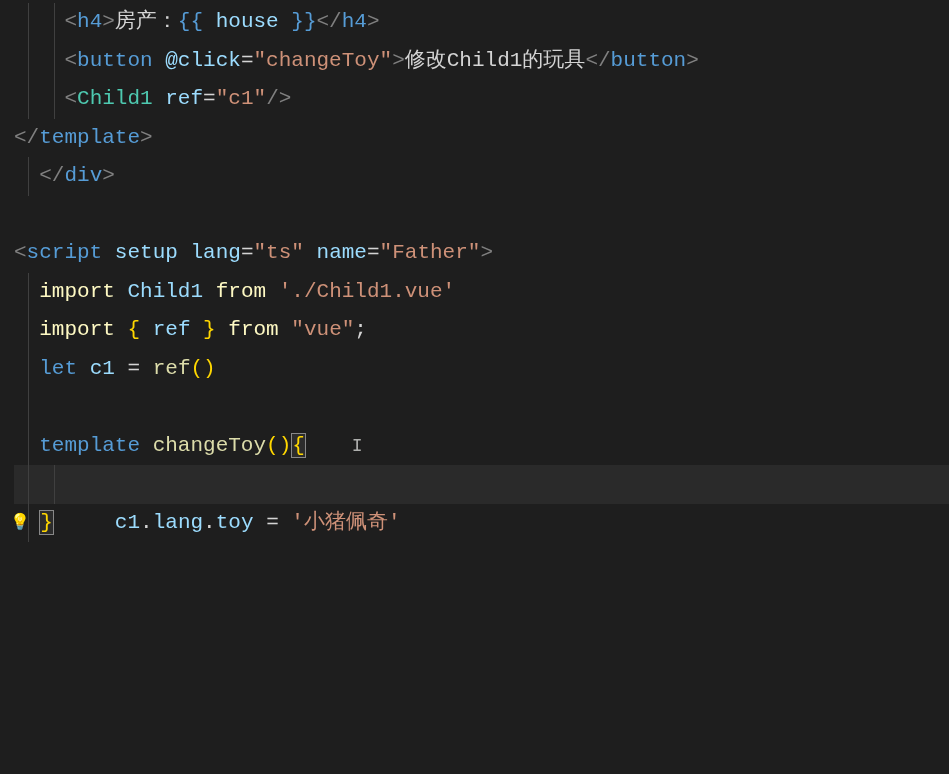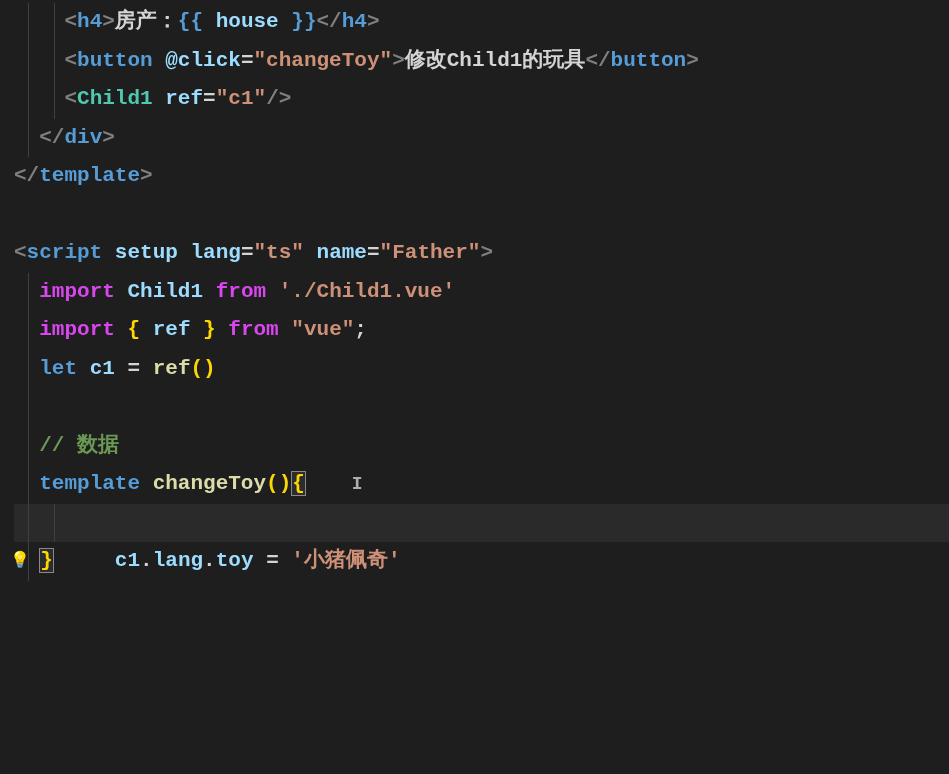--- a/index.html
+++ b/index.html
@@ -17,21 +17,20 @@
   .editor {
     padding-left: 14px;
     padding-top: 3px;
     position: relative;
   }
   .line {
     height: 38.5px;
     line-height: 38.5px;
     white-space: pre;
     position: relative;
-    font-weight: bold;
   }
   .indent-guide {
     position: absolute;
     left: 0;
     top: 0;
     bottom: 0;
     width: 1px;
     background: #404040;
   }
   .lightbulb {
@@ -45,21 +44,21 @@
     font-size: 18px;
     position: relative;
     left: 8px;
   }
   .bracket-hl {
     border: 1px solid #888;
     background: rgba(100,100,100,0.2);
   }
   
   .c-tag   { color: #569cd6; }   
-  .c-pink  { color: #d946ef; }   
+  .c-pink  { color: #fef9c3; }   
   .c-attr  { color: #9cdcfe; }   
   .c-str   { color: #ce9178; }   
   .c-type  { color: #4ec9b0; }   
   .c-func  { color: #dcdcaa; }   
   .c-punc  { color: #808080; }   
   .c-op    { color: #d4d4d4; }   
   .c-num   { color: #b5cea8; }   
   .c-cmt   { color: #6a9955; }   
   .c-text  { color: #d4d4d4; }
   .c-gold  { color: #ffd700; }   
@@ -69,38 +68,37 @@
 
 <div class="editor">
 
   <div class="line"><span class="indent-guide" style="left:14px"></span><span class="indent-guide" style="left:40px"></span>    <span class="c-punc">&lt;</span><span class="c-tag">h4</span><span class="c-punc">&gt;</span><span class="c-text">房产：</span><span class="c-tag">{{ </span><span class="c-attr">house</span><span class="c-tag"> }}</span><span class="c-punc">&lt;/</span><span class="c-tag">h4</span><span class="c-punc">&gt;</span></div>
 
   <div class="line"><span class="indent-guide" style="left:14px"></span><span class="indent-guide" style="left:40px"></span>    <span class="c-punc">&lt;</span><span class="c-tag">button</span> <span class="c-attr">@click</span><span class="c-op">=</span><span class="c-str">"</span><span class="c-str">changeToy</span><span class="c-str">"</span><span class="c-punc">&gt;</span><span class="c-text">修改Child1的玩具</span><span class="c-punc">&lt;/</span><span class="c-tag">button</span><span class="c-punc">&gt;</span></div>
 
   <div class="line"><span class="indent-guide" style="left:14px"></span><span class="indent-guide" style="left:40px"></span>    <span class="c-punc">&lt;</span><span class="c-type">Child1</span> <span class="c-attr">ref</span><span class="c-op">=</span><span class="c-str">"</span><span class="c-str">c1</span><span class="c-str">"</span><span class="c-punc">/&gt;</span></div>
 
 
+  <div class="line"><span class="c-punc">&lt;/</span><span class="c-tag">template</span><span class="c-punc">&gt;</span></div>
+
   <div class="line"><span class="indent-guide" style="left:14px"></span>  <span class="c-punc">&lt;/</span><span class="c-tag">div</span><span class="c-punc">&gt;</span></div>
-
-  <div class="line"><span class="c-punc">&lt;/</span><span class="c-tag">template</span><span class="c-punc">&gt;</span></div>
 
   <div class="line"> </div>
 
   <div class="line"><span class="c-punc">&lt;</span><span class="c-tag">script</span> <span class="c-attr">setup</span> <span class="c-attr">lang</span><span class="c-op">=</span><span class="c-str">"</span><span class="c-str">ts</span><span class="c-str">"</span> <span class="c-attr">name</span><span class="c-op">=</span><span class="c-str">"</span><span class="c-str">Father</span><span class="c-str">"</span><span class="c-punc">&gt;</span></div>
 
   <div class="line"><span class="indent-guide" style="left:14px"></span>  <span class="c-pink">import</span> <span class="c-attr">Child1</span> <span class="c-pink">from</span> <span class="c-str">'./Child1.vue'</span></div>
 
 
   <div class="line"><span class="indent-guide" style="left:14px"></span>  <span class="c-pink">import</span> <span class="c-gold">{</span> <span class="c-attr">ref</span> <span class="c-gold">}</span> <span class="c-pink">from</span> <span class="c-str">"vue"</span><span class="c-op">;</span></div>
 
   <div class="line"><span class="indent-guide" style="left:14px"></span>  <span class="c-tag">let</span> <span class="c-attr">c1</span> <span class="c-op">=</span> <span class="c-func">ref</span><span class="c-gold">()</span></div>
 
   <div class="line"><span class="indent-guide" style="left:14px"></span> </div>
 
-  <div class="line"><span class="indent-guide" style="left:14px"></span>  <span class="c-cmt">// 数据</span></div>
 
 
 
   <div class="line"><span class="indent-guide" style="left:14px"></span>  <span class="c-tag">template</span> <span class="c-func">changeToy</span><span class="c-gold">()</span><span class="bracket-hl c-gold">{</span>   <span class="text-cursor">I</span></div>
 
   <div class="line" style="background:#2a2a2a;">
     <span class="indent-guide" style="left:14px"></span><span class="indent-guide" style="left:40px"></span><span class="lightbulb">💡</span>    <span class="c-attr">c1</span><span class="c-op">.</span><span class="c-attr">lang</span><span class="c-op">.</span><span class="c-attr">toy</span> <span class="c-op">=</span> <span class="c-str">'小猪佩奇'</span></div>
 
   <div class="line"><span class="indent-guide" style="left:14px"></span>  <span class="bracket-hl c-gold">}</span></div>
 

